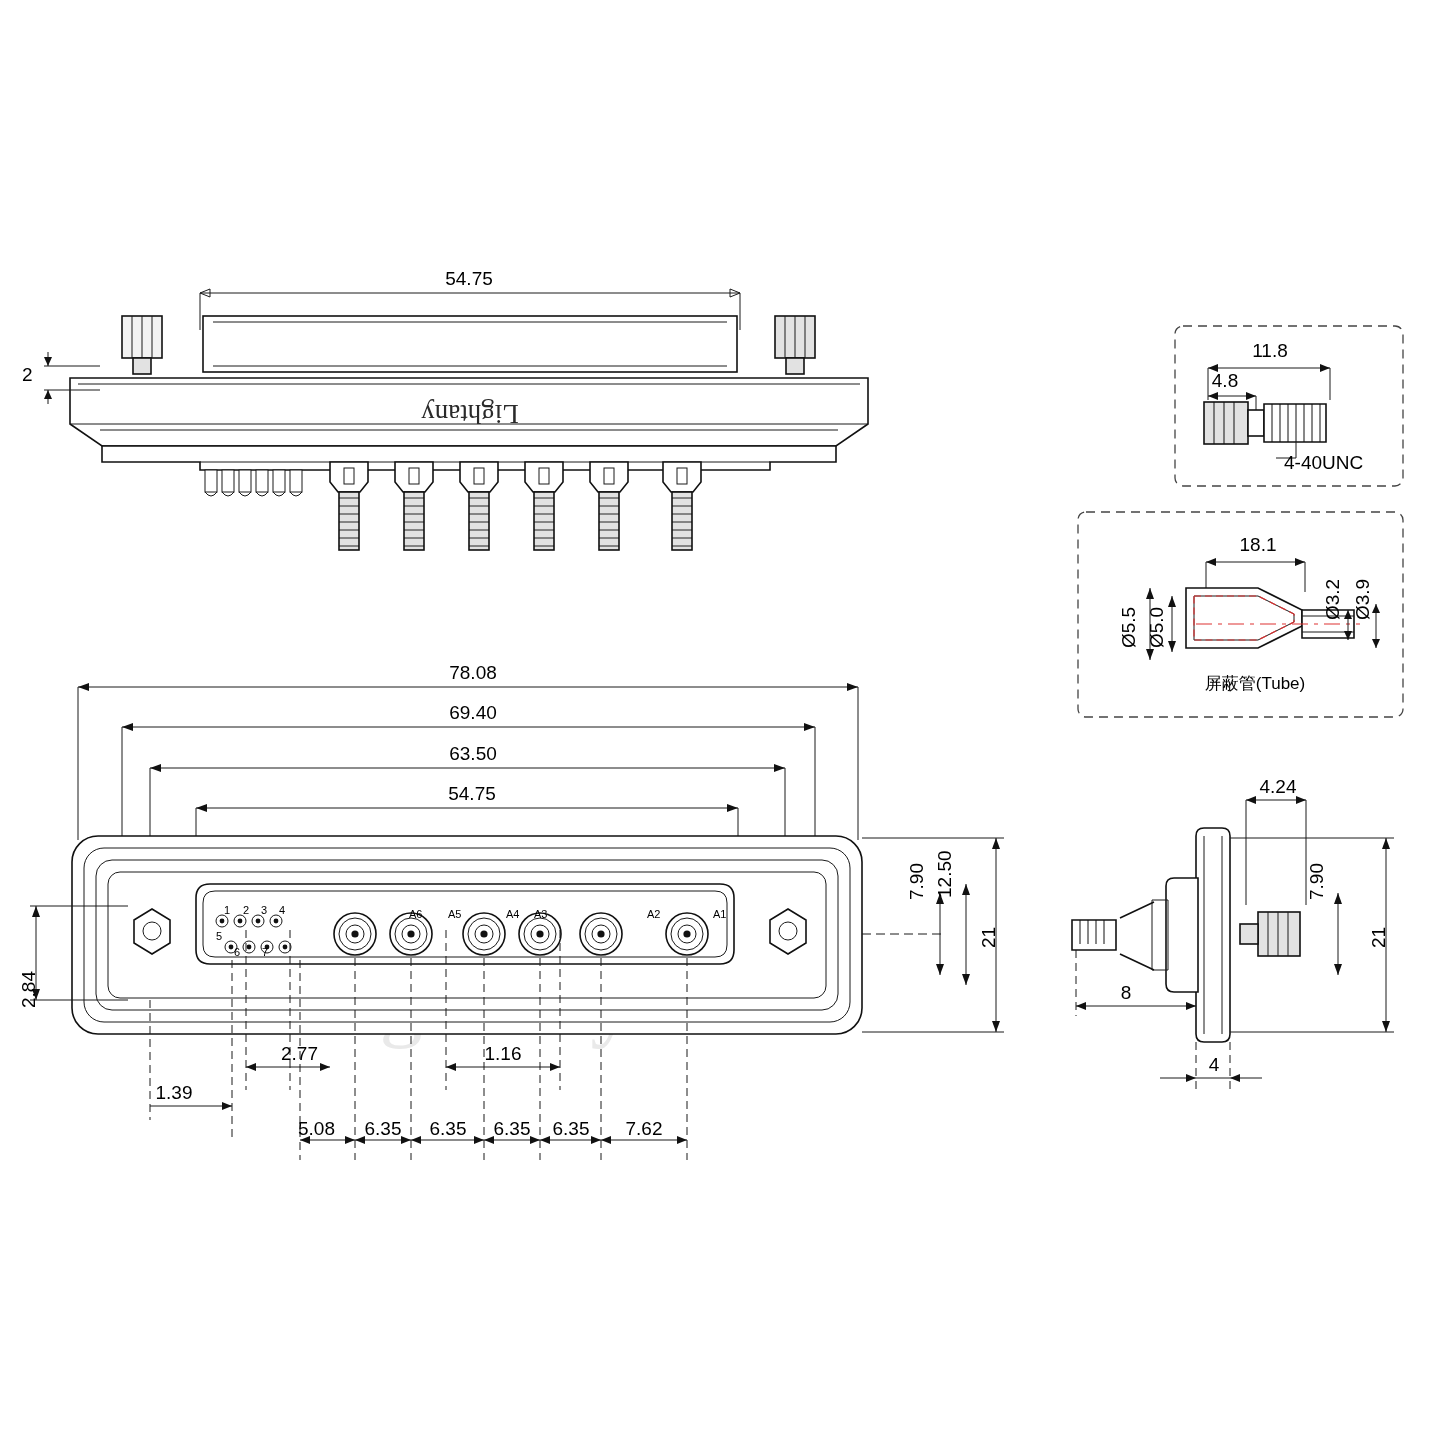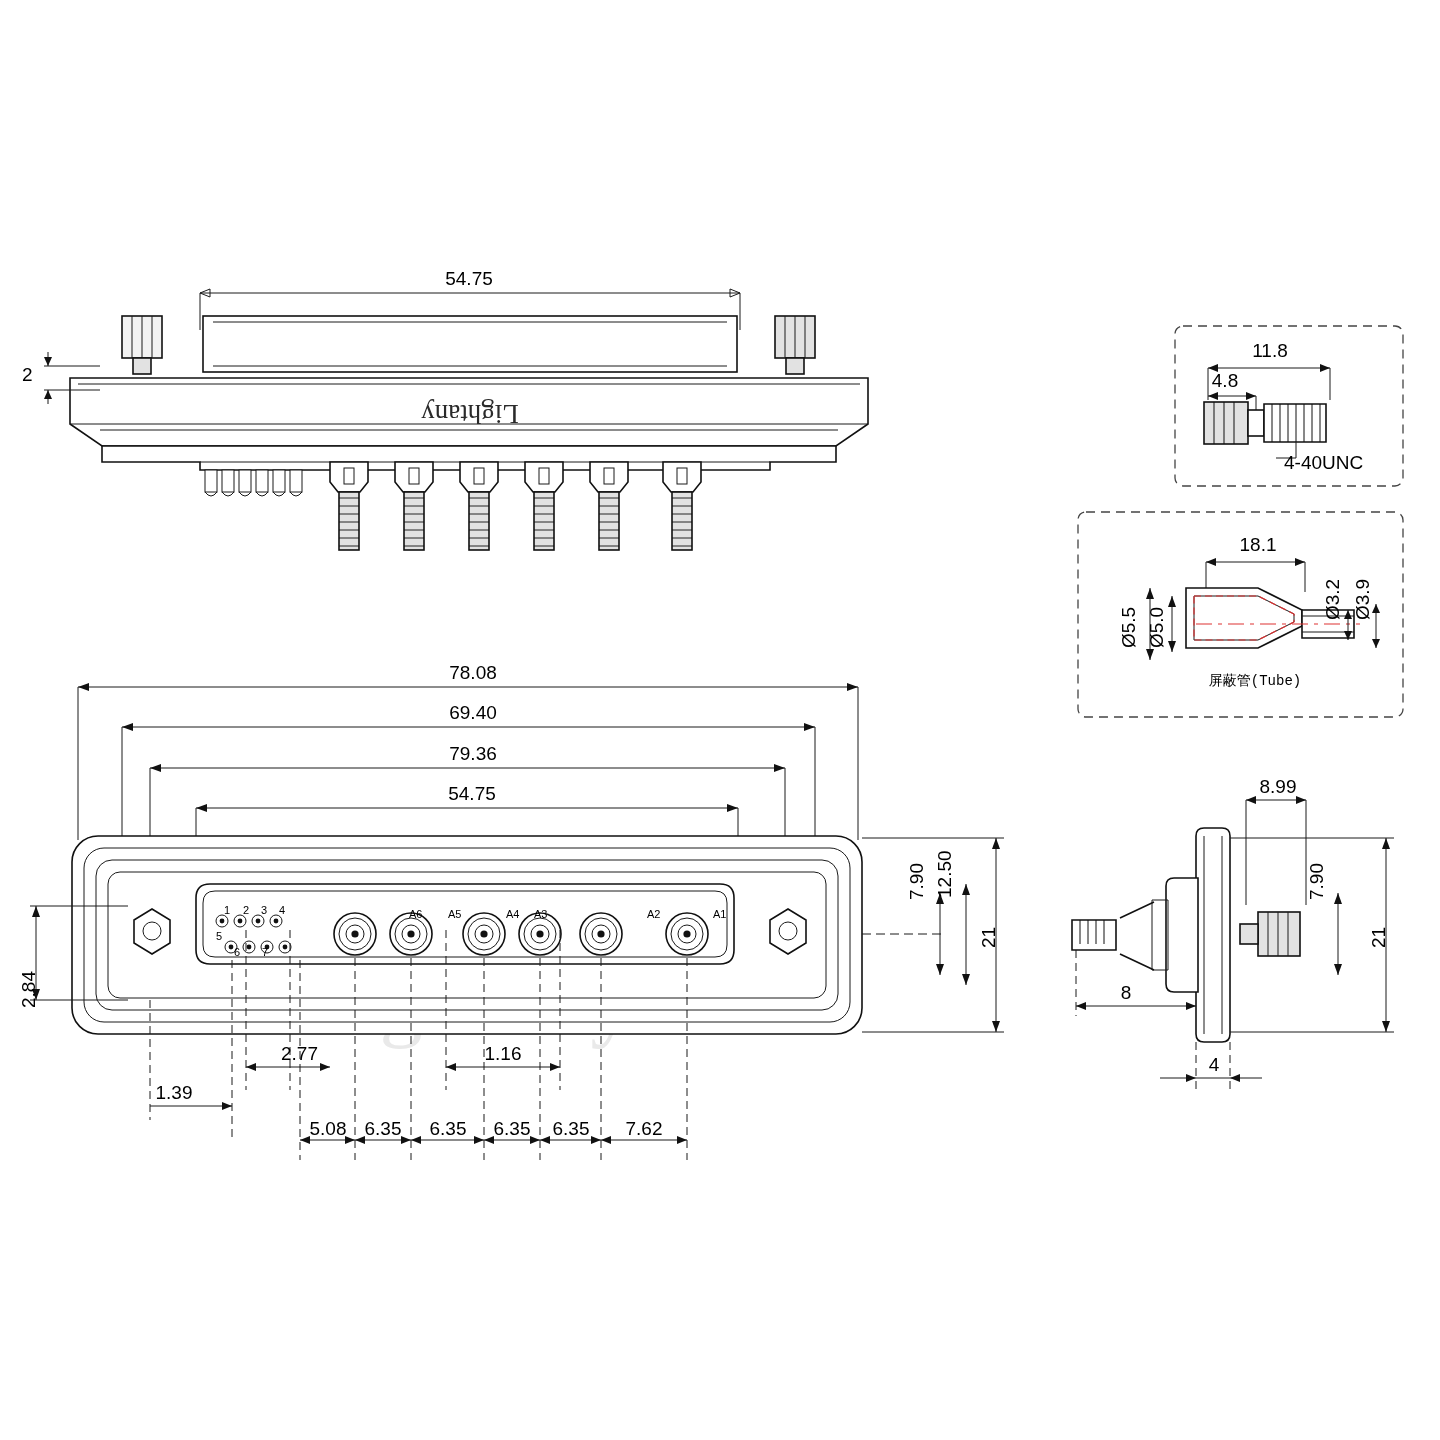--- a/index.html
+++ b/index.html
@@ -1,21 +1,21 @@
 <!DOCTYPE html>
 <html><head>
 <meta charset="utf-8">
 <style>
   html,body{margin:0;padding:0;background:#ffffff;}
   body{width:1440px;height:1440px;position:relative;font-family:"Liberation Sans",sans-serif;color:#000;}
   .stage{position:absolute;left:0;top:0;width:1440px;height:1440px;}
   svg{position:absolute;left:0;top:0;width:1440px;height:1440px;}
   .dim{font-family:"Liberation Sans",sans-serif;font-size:19px;fill:#1a1a1a;}
   .pin{font-family:"Liberation Sans",sans-serif;font-size:11px;fill:#1a1a1a;}
-  .cn{font-family:Liberation Mono, monospace;font-size:14px;fill:#1a1a1a;}
+  .cn{font-family:Liberation Sans, sans-serif;font-size:17px;fill:#1a1a1a;}
   .wm{font-family:"Liberation Serif",serif;font-size:86px;fill:#e9e9e9;letter-spacing:4px;}
   .brand{font-family:"Liberation Serif",serif;font-size:27px;fill:#2a2a2a;}
   .thin{stroke:#1a1a1a;stroke-width:1;fill:none;}
   .med{stroke:#111;stroke-width:1.6;fill:none;}
   .dashbox{stroke:#444;stroke-width:1.3;fill:none;stroke-dasharray:9 6;}
   .red{stroke:#d33;stroke-width:1.2;fill:none;}
   .redd{stroke:#d33;stroke-width:1.2;fill:none;stroke-dasharray:7 4;}
   .fillw{fill:#fff;}
   .fillg{fill:#f2f2f2;}
   .fillgg{fill:#e2e2e2;}
@@ -452,33 +452,33 @@
         <path d="M1376 648 l-4 -9 h8 z" fill="#111"></path>
   </g>
 
 </svg>
 
 <div style="position:absolute;left:439px;top:268px;width:60px;text-align:center;" class="dim">54.75</div>
 <div style="position:absolute;left:22px;top:364px;" class="dim">2</div>
 
 <div style="position:absolute;left:438px;top:662px;width:70px;text-align:center;" class="dim">78.08</div>
 <div style="position:absolute;left:438px;top:702px;width:70px;text-align:center;" class="dim">69.40</div>
-<div style="position:absolute;left:438px;top:743px;width:70px;text-align:center;" class="dim">79.36</div>
+<div style="position:absolute;left:438px;top:743px;width:70px;text-align:center;" class="dim">63.50</div>
 <div style="position:absolute;left:437px;top:783px;width:70px;text-align:center;" class="dim">54.75</div>
 
 <div style="position:absolute;left:906px;top:900px;transform:rotate(-90deg);transform-origin:left top;" class="dim">7.90</div>
 <div style="position:absolute;left:934px;top:898px;transform:rotate(-90deg);transform-origin:left top;" class="dim">12.50</div>
 <div style="position:absolute;left:978px;top:948px;transform:rotate(-90deg);transform-origin:left top;" class="dim">21</div>
 <div style="position:absolute;left:18px;top:1008px;transform:rotate(-90deg);transform-origin:left top;" class="dim">2.84</div>
 
 <div style="position:absolute;left:144px;top:1082px;width:60px;text-align:center;" class="dim">1.39</div>
 <div style="position:absolute;left:258px;top:1043px;width:60px;text-align:right;" class="dim">2.77</div>
 <div style="position:absolute;left:473px;top:1043px;width:60px;text-align:center;" class="dim">1.16</div>
 
-<div style="position:absolute;left:298px;top:1118px;width:60px;text-align:center;" class="dim">5.08</div>
+<div style="position:absolute;left:298px;top:1118px;width:60px;" class="dim">5.08</div>
 <div style="position:absolute;left:353px;top:1118px;width:60px;text-align:center;" class="dim">6.35</div>
 <div style="position:absolute;left:418px;top:1118px;width:60px;text-align:center;" class="dim">6.35</div>
 <div style="position:absolute;left:482px;top:1118px;width:60px;text-align:center;" class="dim">6.35</div>
 <div style="position:absolute;left:541px;top:1118px;width:60px;text-align:center;" class="dim">6.35</div>
 <div style="position:absolute;left:614px;top:1118px;width:60px;text-align:center;" class="dim">7.62</div>
 
 <div style="position:absolute;left:377px;top:908px;margin-left:32px;" class="pin">A6</div>
 <div style="position:absolute;left:448px;top:908px;" class="pin">A5</div>
 <div style="position:absolute;left:506px;top:908px;" class="pin">A4</div>
 <div style="position:absolute;left:534px;top:908px;" class="pin">A3</div>
@@ -486,21 +486,21 @@
 <div style="position:absolute;left:713px;top:908px;" class="pin">A1</div>
 
 <div style="position:absolute;left:224px;top:904px;" class="pin">1</div>
 <div style="position:absolute;left:243px;top:904px;" class="pin">2</div>
 <div style="position:absolute;left:261px;top:904px;" class="pin">3</div>
 <div style="position:absolute;left:279px;top:904px;" class="pin">4</div>
 <div style="position:absolute;left:216px;top:930px;" class="pin">5</div>
 <div style="position:absolute;left:234px;top:946px;" class="pin">6</div>
 <div style="position:absolute;left:262px;top:946px;" class="pin">7</div>
 
-<div style="position:absolute;left:1248px;top:776px;width:60px;text-align:center;" class="dim">8.99</div>
+<div style="position:absolute;left:1248px;top:776px;width:60px;text-align:center;" class="dim">4.24</div>
 <div style="position:absolute;left:1306px;top:900px;transform:rotate(-90deg);transform-origin:left top;" class="dim">7.90</div>
 <div style="position:absolute;left:1368px;top:948px;transform:rotate(-90deg);transform-origin:left top;" class="dim">21</div>
 <div style="position:absolute;left:1106px;top:982px;width:40px;text-align:center;" class="dim">8</div>
 <div style="position:absolute;left:1194px;top:1054px;width:40px;text-align:center;" class="dim">4</div>
 
 <div style="position:absolute;left:1240px;top:340px;width:60px;text-align:center;" class="dim">11.8</div>
 <div style="position:absolute;left:1200px;top:370px;width:50px;text-align:center;" class="dim">4.8</div>
 <div style="position:absolute;left:1284px;top:452px;" class="dim">4-40UNC</div>
 
 <div style="position:absolute;left:1228px;top:534px;width:60px;text-align:center;" class="dim">18.1</div>

